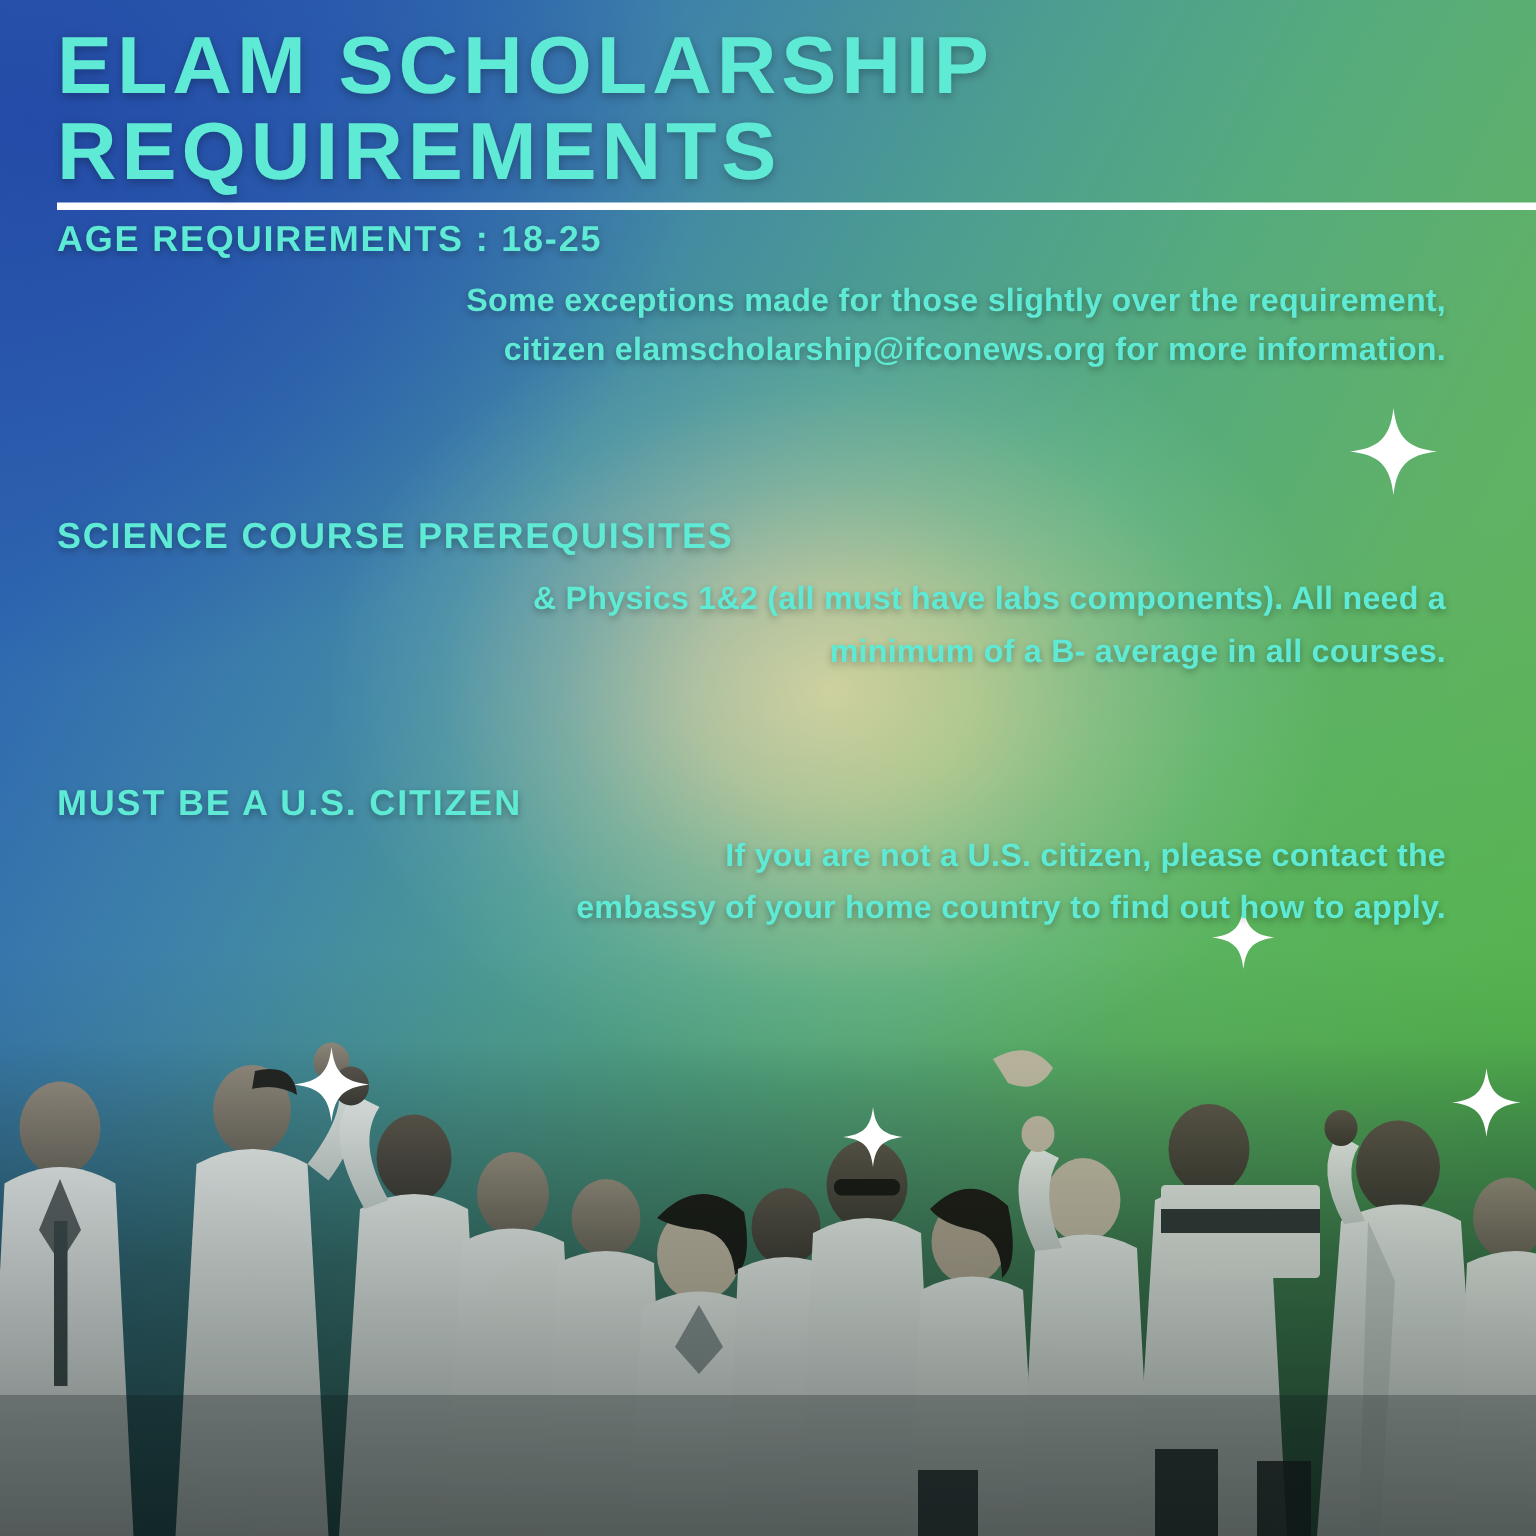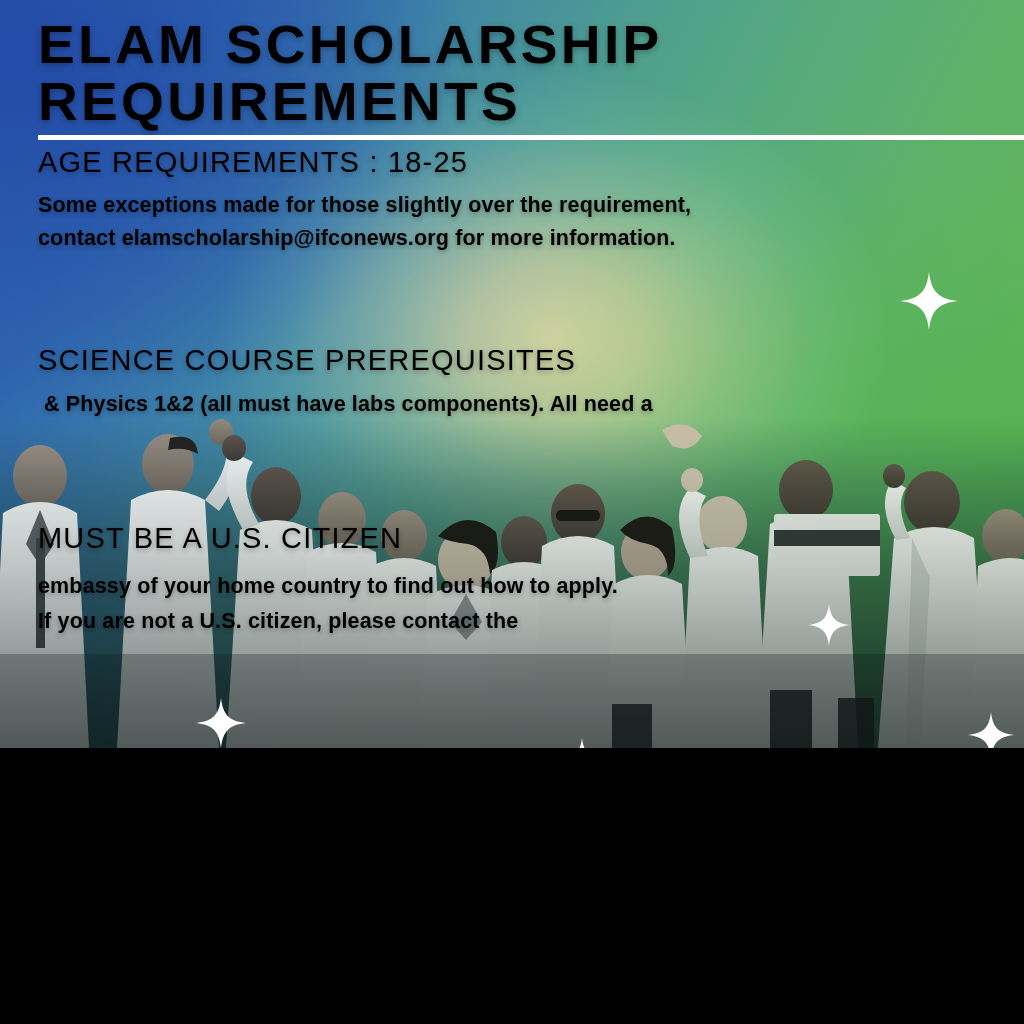--- a/index.html
+++ b/index.html
@@ -3,24 +3,24 @@
 <meta charset="utf-8">
 <style>
   html, body {
     margin: 0;
     padding: 0;
     background: #000;
   }
   #poster {
     position: relative;
     width: 1024px;
-    height: 748px;
+    height: 1024px;
     overflow: hidden;
     font-family: "Liberation Sans", sans-serif;
-    color: #000000;
+    color: #5eead4;
     background: #2a6fb5;
   }
 
   
   .bg-layer {
     position: absolute;
     inset: 0;
   }
   .bg-base {
     background: linear-gradient(118deg,
@@ -104,46 +104,46 @@
     transform: scaleX(1.02);
     transform-origin: left top;
   }
 
   .section {
     position: absolute;
     left: 38px;
     right: 60px;
   }
   .sec-head {
-    font-size: 29px;
-    font-weight: 400;
+    font-size: 24px;
+    font-weight: 700;
     letter-spacing: 1.2px;
     text-transform: uppercase;
     margin: 0 0 10px 0;
     text-shadow: 0 2px 5px rgba(0,0,0,0.30);
   }
   .sec-body {
     font-size: 21.5px;
     font-weight: 700;
     line-height: 1.55;
     letter-spacing: .15px;
     margin: 0;
     text-shadow: 0 2px 5px rgba(0,0,0,0.30);
   }
-  .sec-body .ln { display: block; }
+  .sec-body .ln { display: block; text-align: right; }
 
   #sec-age      { top: 146px; }
   #sec-science  { top: 344px; }
   #sec-citizen  { top: 522px; }
 
   #sec-science .sec-body .ln:nth-child(1),
   #sec-science .sec-body .ln:nth-child(2) { padding-left: 6px; }
   #sec-science .sec-body { line-height: 1.62; }
   #sec-citizen .sec-body { line-height: 1.63; }
-  #sec-citizen .sec-head { margin-bottom: 14px; }
+  #sec-citizen .sec-head { margin-bottom: 3px; }
 </style>
 </head>
 <body>
 
 <div id="poster">
 
   <div class="bg-layer bg-base"></div>
   <div class="bg-layer bg-blue-corner"></div>
   <div class="bg-layer bg-green-corner"></div>
   <div class="bg-layer bg-warm"></div>
@@ -299,33 +299,34 @@
   </div>
 
   <div class="content">
 
     <div class="title">ELAM SCHOLARSHIP REQUIREMENTS</div>
 
     <div class="section" id="sec-age">
       <h2 class="sec-head">AGE  REQUIREMENTS : 18-25</h2>
       <p class="sec-body">
         <span class="ln">Some exceptions made for those slightly over the requirement,</span>
-        <span class="ln">contact elamscholarship@ifconews.org for more information.</span>
+        <span class="ln">citizen elamscholarship@ifconews.org for more information.</span>
       </p>
     </div>
 
     <div class="section" id="sec-science">
       <h2 class="sec-head">SCIENCE COURSE PREREQUISITES</h2>
       <p class="sec-body">
         <span class="ln">&amp; Physics 1&amp;2 (all must have labs components). All need a</span>
+        <span class="ln">minimum of a B- average in all courses.</span>
       </p>
     </div>
 
     <div class="section" id="sec-citizen">
       <h2 class="sec-head">MUST BE A U.S. CITIZEN</h2>
       <p class="sec-body">
+        <span class="ln">If you are not a U.S. citizen, please contact the</span>
         <span class="ln">embassy of your home country to find out how to apply.</span>
-        <span class="ln">If you are not a U.S. citizen, please contact the</span>
       </p>
     </div>
 
   </div>
 </div>
 
 </body></html>

